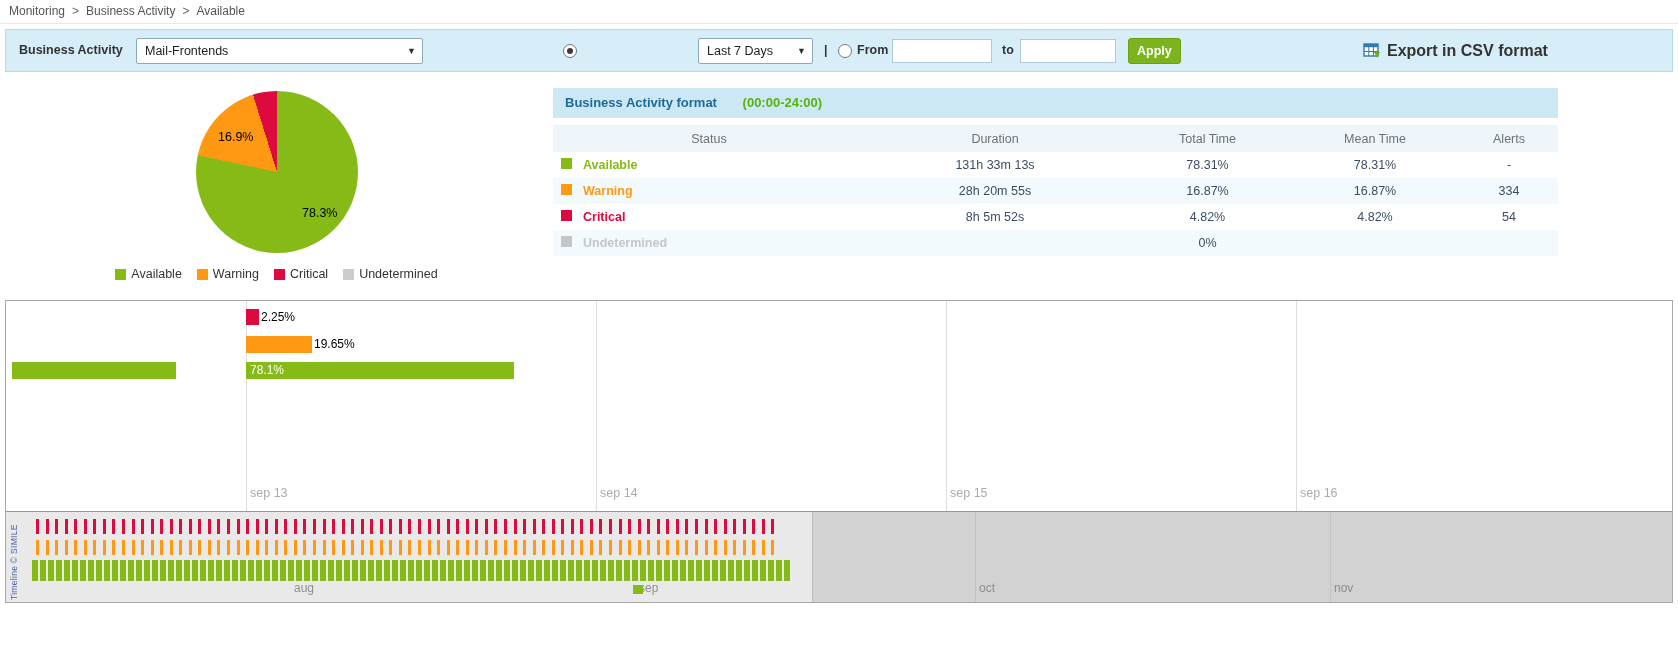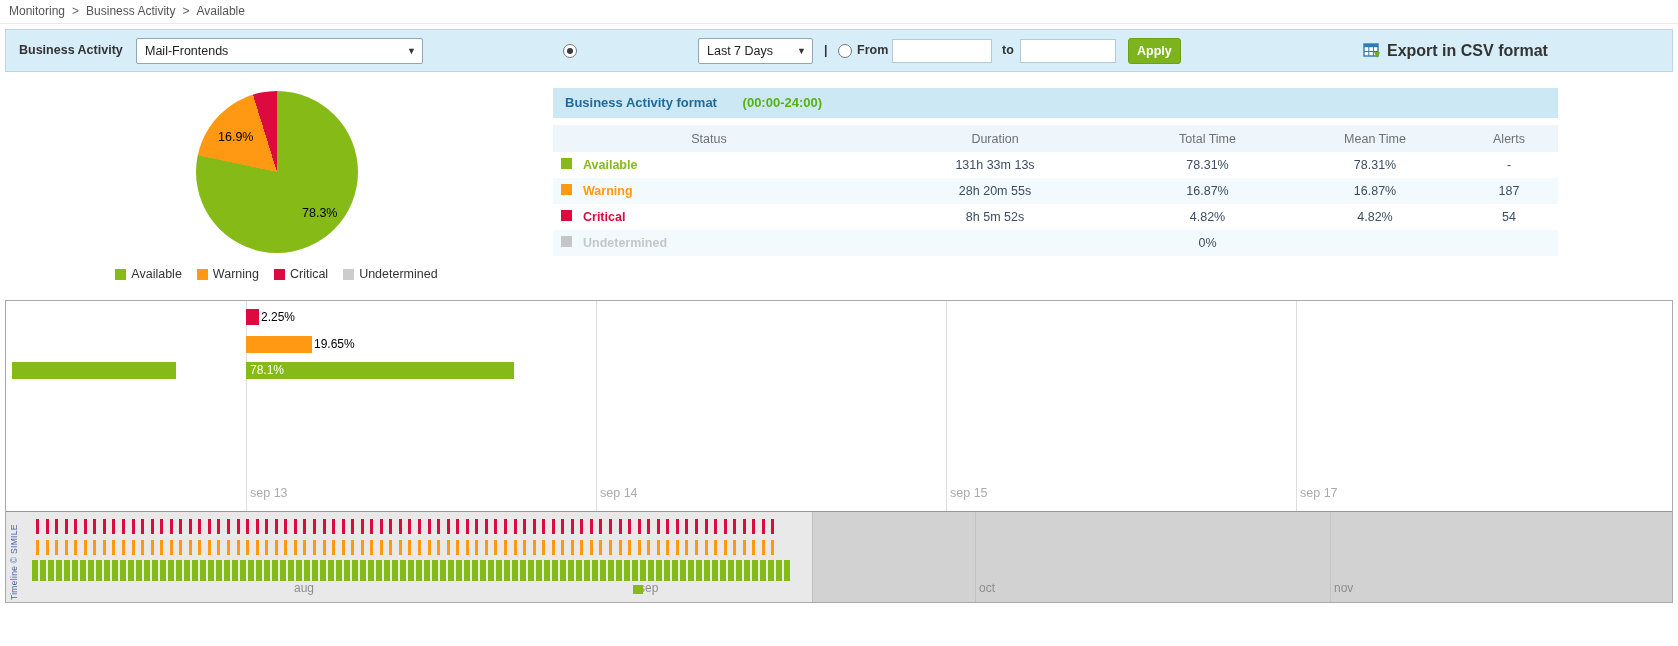--- a/index.html
+++ b/index.html
@@ -183,21 +183,21 @@
           <td class="col-duration">131h 33m 13s</td>
           <td class="col-total">78.31%</td>
           <td class="col-mean">78.31%</td>
           <td class="col-alerts">-</td>
         </tr>
         <tr class="alt">
           <td class="col-status"><span class="sq" style="background: rgb(255, 153, 19);"></span><span class="status-label" style="color: rgb(255, 153, 19);">Warning</span></td>
           <td class="col-duration">28h 20m 55s</td>
           <td class="col-total">16.87%</td>
           <td class="col-mean">16.87%</td>
-          <td class="col-alerts">187</td>
+          <td class="col-alerts">334</td>
         </tr>
         <tr>
           <td class="col-status"><span class="sq" style="background: rgb(220, 10, 62);"></span><span class="status-label" style="color: rgb(220, 10, 62);">Critical</span></td>
           <td class="col-duration">8h 5m 52s</td>
           <td class="col-total">4.82%</td>
           <td class="col-mean">4.82%</td>
           <td class="col-alerts">54</td>
         </tr>
         <tr class="alt">
           <td class="col-status"><span class="sq" style="background: rgb(198, 198, 198);"></span><span class="status-label" style="color: rgb(198, 198, 198);">Undetermined</span></td>
@@ -212,21 +212,21 @@
 
 <div class="timeline">
   <div class="main-band">
       <div class="grid-line" style="left: 240px;"></div>
       <div class="day-label" style="left: 244px;">sep 13</div>
       <div class="grid-line" style="left: 590px;"></div>
       <div class="day-label" style="left: 594px;">sep 14</div>
       <div class="grid-line" style="left: 940px;"></div>
       <div class="day-label" style="left: 944px;">sep 15</div>
       <div class="grid-line" style="left: 1290px;"></div>
-      <div class="day-label" style="left: 1294px;">sep 17</div>
+      <div class="day-label" style="left: 1294px;">sep 16</div>
       <div class="tl-bar" style="left: 240px; top: 8px; width: 13px; height: 16px; background: rgb(220, 10, 62);"></div>
       <div class="bar-label" style="top: 8px; line-height: 16px; left: 255px;">2.25%</div>
       <div class="tl-bar" style="left: 240px; top: 35px; width: 66px; height: 17px; background: rgb(255, 153, 19);"></div>
       <div class="bar-label" style="top: 35px; line-height: 17px; left: 308px;">19.65%</div>
       <div class="tl-bar" style="left: 6px; top: 61px; width: 164px; height: 17px; background: rgb(134, 186, 22);"></div>
       <div class="tl-bar" style="left: 240px; top: 61px; width: 268px; height: 17px; background: rgb(134, 186, 22);"></div>
       <div class="bar-label inside" style="top: 61px; line-height: 17px; left: 244px;">78.1%</div>
     </div>
   <div class="overview">
     <div class="ov-highlight"></div>

